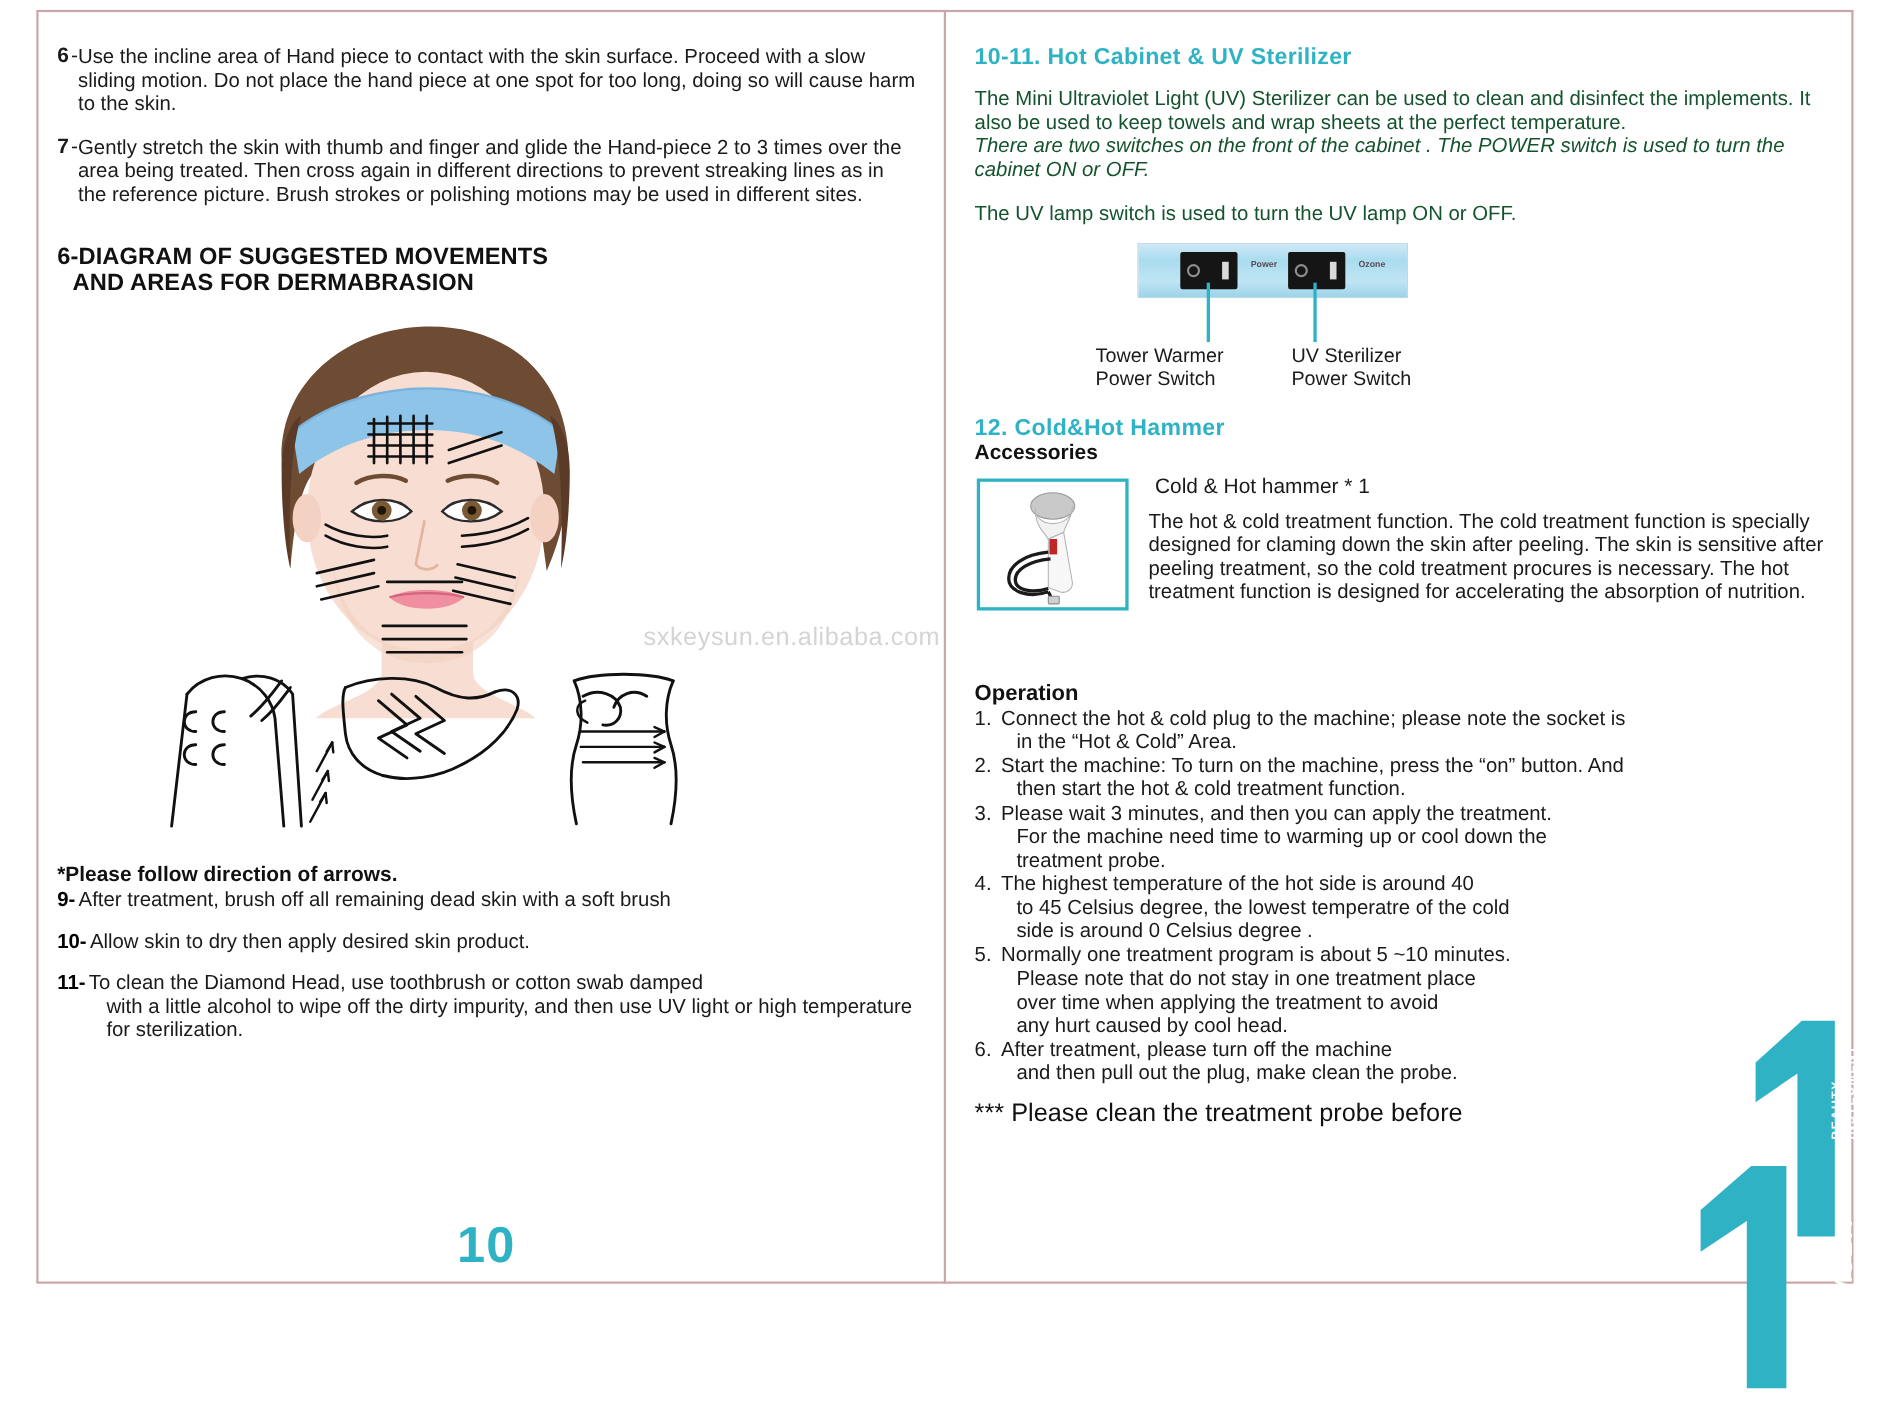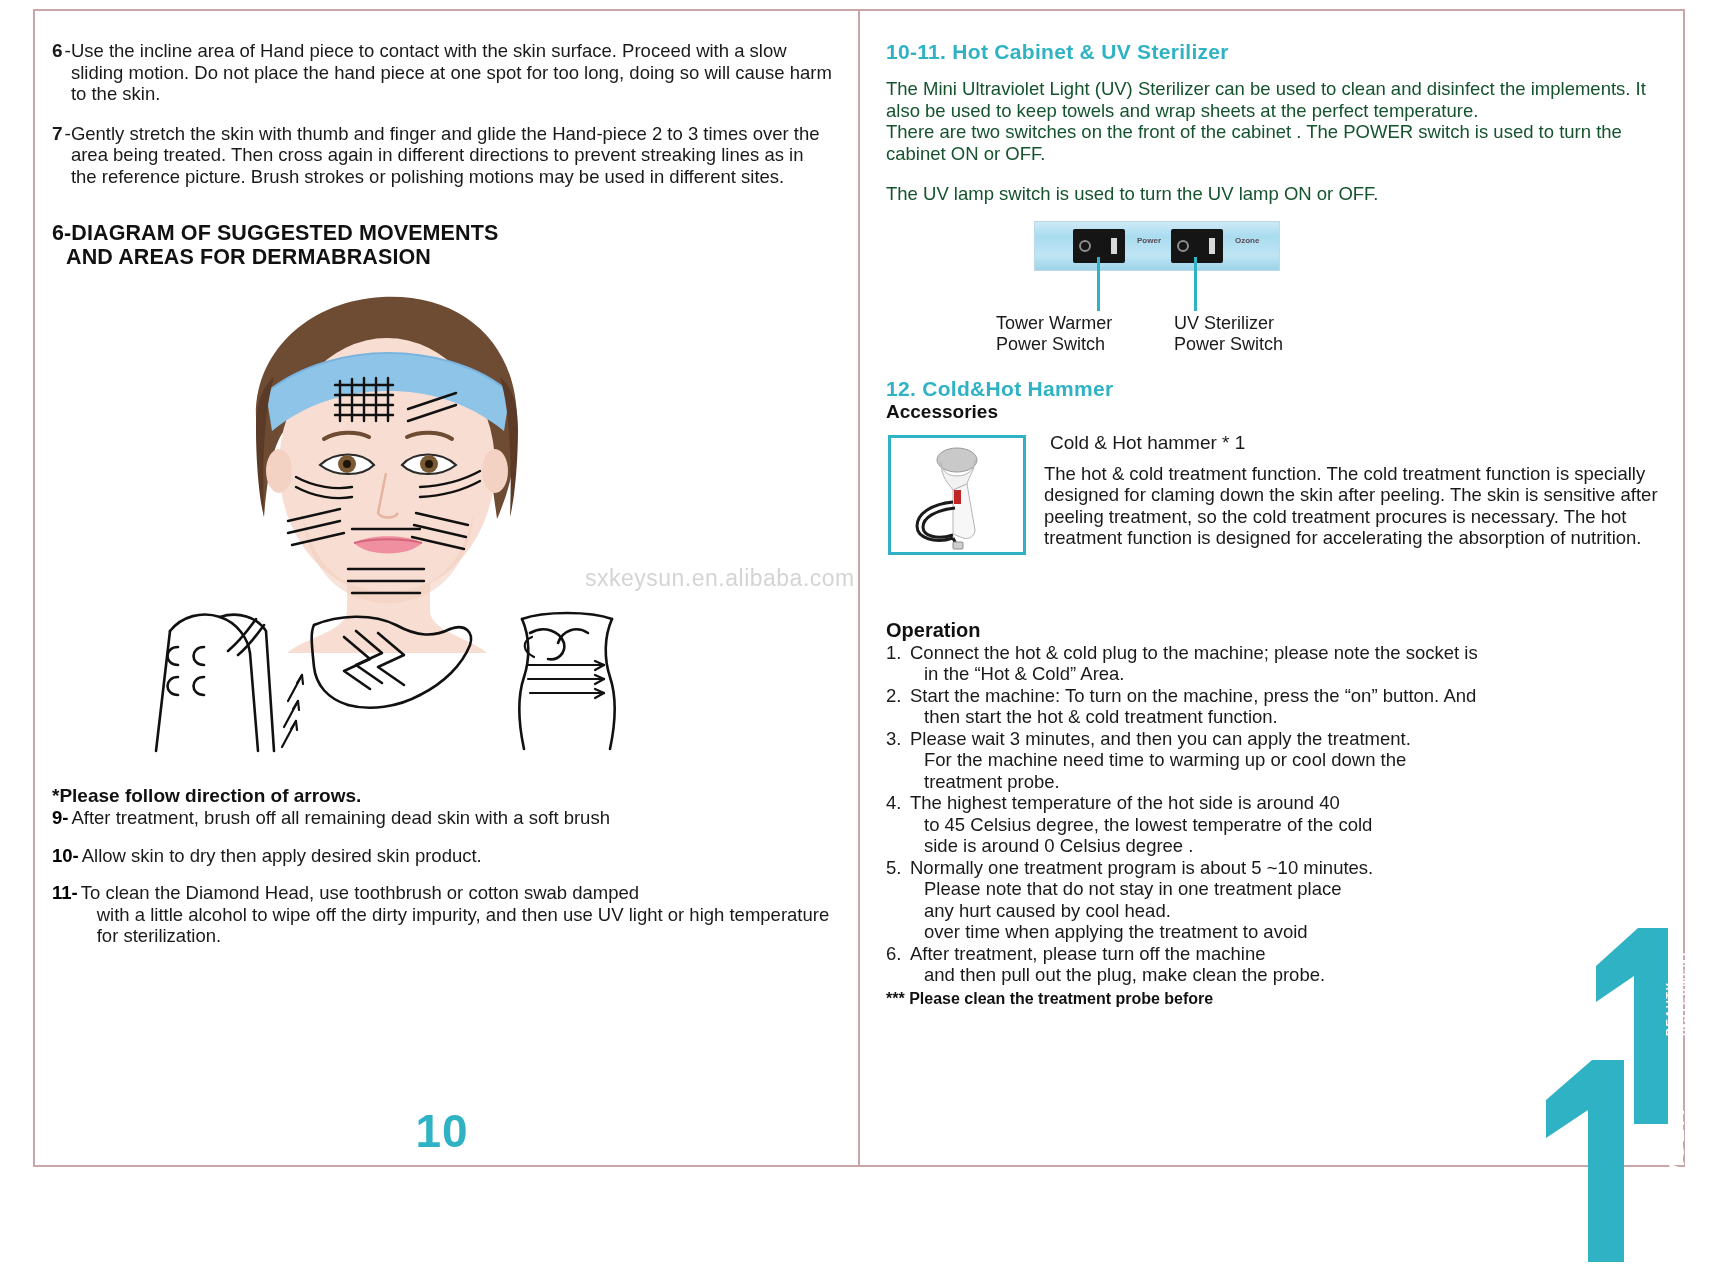--- a/index.html
+++ b/index.html
@@ -127,21 +127,21 @@
     font-weight: bold;
     font-size: 21px;
     letter-spacing: 0.3px;
     margin-bottom: 14px;
   }
   .para {
     font-size: 18.5px;
     line-height: 21.5px;
     color: #14532d;
   }
-  .para + .para { margin-top: 0px; }
+  .para + .para { margin-top: 0px; font-style: italic; }
   .gap { height: 19px; }
 
   
   .cabinet-block {
     position: relative;
     width: 700px;
     height: 160px;
     margin-top: 12px;
   }
   .cabinet-img {
@@ -235,25 +235,25 @@
   .op-item {
     display: flex;
     font-size: 18.5px;
     line-height: 21.5px;
     color: #1a1a1a;
   }
   .op-item .n { flex: 0 0 24px; }
   .op-item .t { flex: 1 1 auto; }
   .op-item .t .ind { display: block; padding-left: 14px; }
   .warn {
-    font-size: 16px;
-    font-weight: bold;
+    font-size: 23px;
+    font-weight: normal;
     line-height: 22px;
     color: #111;
-    margin-top: 2px;
+    margin-top: 14px;
   }
   .warn .ind { display:block; padding-left: 30px; }
 
   
   .logo-block {
     position: absolute;
     right: 8px;
     bottom: 6px;
     width: 180px;
     height: 360px;
@@ -571,22 +571,22 @@
         <span class="ind">to 45 Celsius degree, the lowest temperatre of the cold</span>
         <span class="ind">side is around 0 Celsius degree .</span>
       </span>
     </div>
 
     <div class="op-item">
       <span class="n">5.</span>
       <span class="t">
         <span>Normally one treatment program is about 5 ~10 minutes.</span>
         <span class="ind">Please note that do not stay in one treatment place</span>
+        <span class="ind">over time when applying the treatment to avoid</span>
         <span class="ind">any hurt caused by cool head.</span>
-        <span class="ind">over time when applying the treatment to avoid</span>
       </span>
     </div>
 
     <div class="op-item">
       <span class="n">6.</span>
       <span class="t">
         <span>After treatment, please turn off the machine</span>
         <span class="ind">and then pull out the plug, make clean the probe.</span>
       </span>
     </div>

